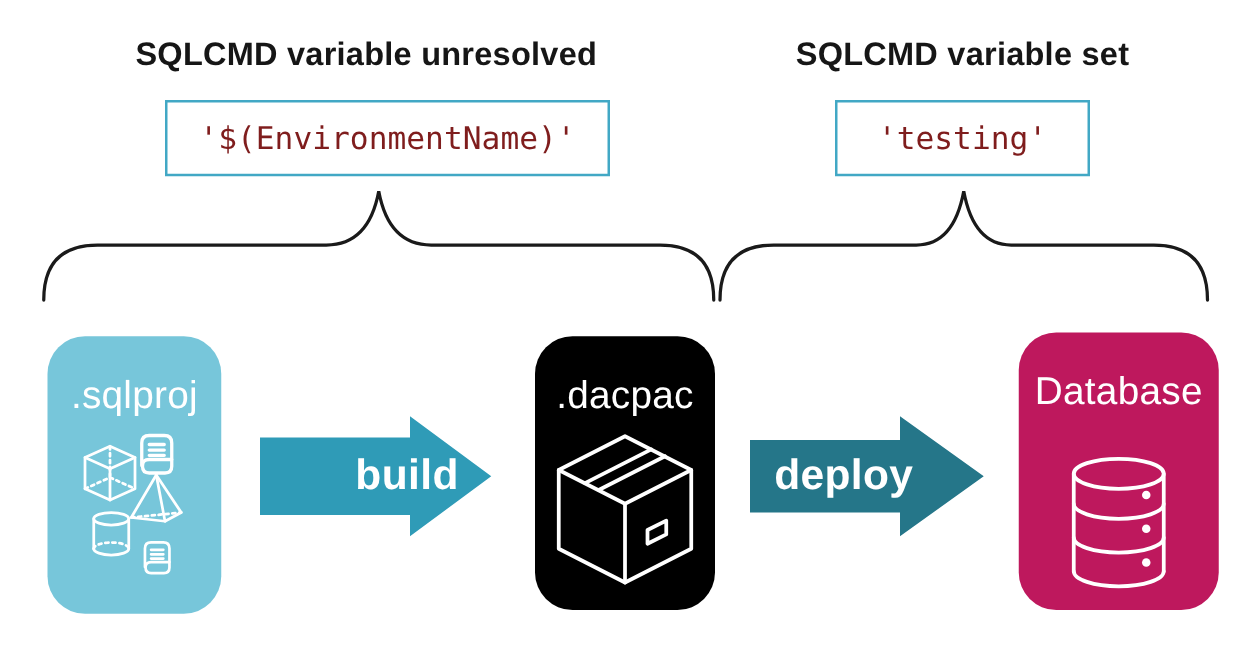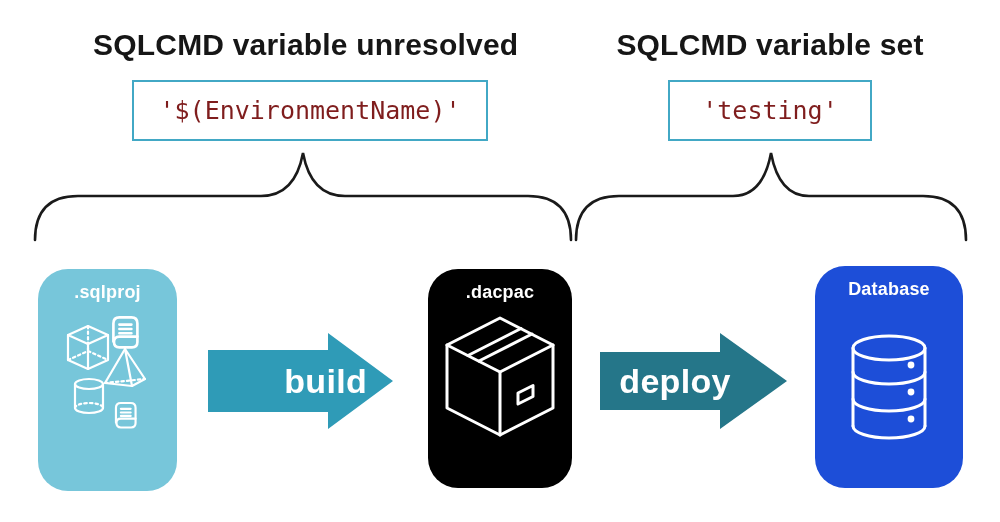--- a/index.html
+++ b/index.html
@@ -1,36 +1,36 @@
 <!DOCTYPE html>
 <html><head>
 <meta charset="utf-8">
 <style>
   html,body{margin:0;padding:0;background:#fff;}
   #canvas{
     position:relative;width:1000px;height:522px;background:#fff;overflow:hidden;
     font-family:"Liberation Sans",sans-serif;
   }
   .heading{
-    position:absolute;text-align:center;font-weight:700;font-size:30px;
+    position:absolute;text-align:center;font-weight:700;font-size:26px;
     color:#161616;letter-spacing:.2px;white-space:nowrap;
   }
   .codebox{
     position:absolute;box-sizing:border-box;border:2px solid #42a8c5;background:#fff;
     display:flex;align-items:center;justify-content:center;
     font-family:"DejaVu Sans Mono",monospace;font-size:25px;color:#7f1d1d;white-space:pre;
   }
   .brace{position:absolute;}
   .brace path{fill:none;stroke:#1a1a1a;stroke-width:2.6;stroke-linecap:round;}
   .card{
     position:absolute;border-radius:30px;color:#fff;
     display:flex;flex-direction:column;align-items:center;
   }
   .card-title{
-    font-weight:700;font-size:18px;margin-top:13px;letter-spacing:.2px;white-space:nowrap;
+    font-weight:400;font-size:31px;margin-top:29px;letter-spacing:.2px;white-space:nowrap;
   }
   .card svg{display:block;}
   .icon-stroke{stroke:#ffffff;fill:none;stroke-linejoin:round;stroke-linecap:round;}
   .arrow{position:absolute;}
   .arrow svg{position:absolute;left:0;top:0;}
   .arrow-label{
     position:absolute;top:50px;transform:translateY(-50%);text-align:center;
     color:#fff;font-weight:700;font-size:34px;letter-spacing:.3px;
   }
 </style>
@@ -107,21 +107,21 @@
     </svg>
   </div>
 
   <div class="arrow" style="left:597px;top:331px;width:194px;height:100px;">
     <svg width="194" height="100" viewBox="0 0 194 100">
       <polygon points="3,21 123,21 123,2 190,50 123,98 123,79 3,79" style="fill: rgb(37, 118, 137);"></polygon>
     </svg>
     <span class="arrow-label" style="left:0;width:156px;">deploy</span>
   </div>
 
-  <div class="card" style="left: 815px; top: 266px; width: 148px; height: 222px; background-color: #1d4ed8; gap: 10px;">
+  <div class="card" style="left: 815px; top: 266px; width: 160px; height: 222px; background-color: #be185d; gap: 10px;">
     <div class="card-title">Database</div>
     <svg width="148" height="112" viewBox="0 0 148 112" style="margin-top:22px;">
       <g class="icon-stroke" stroke-width="3">
         <ellipse cx="74" cy="16" rx="36" ry="12"></ellipse>
         <path d="M38 16 V94 M110 16 V94"></path>
         <path d="M38 94 A36 12 0 0 0 110 94"></path>
         <path d="M38 40 A36 12 0 0 0 110 40"></path>
         <path d="M38 67 A36 12 0 0 0 110 67"></path>
       </g>
       <circle cx="96" cy="33" r="3.4" fill="#ffffff"></circle>

